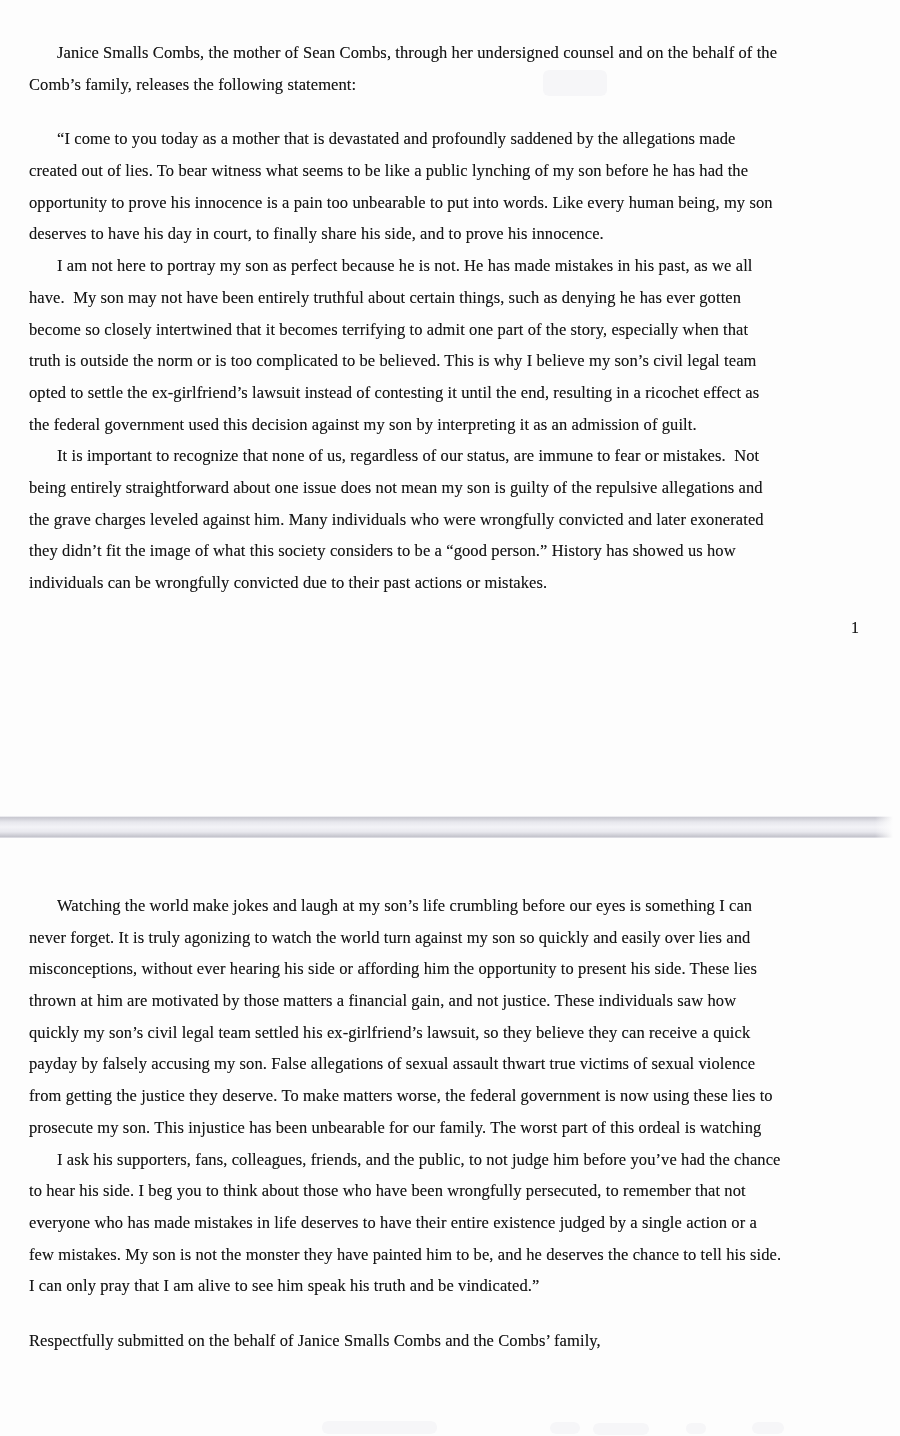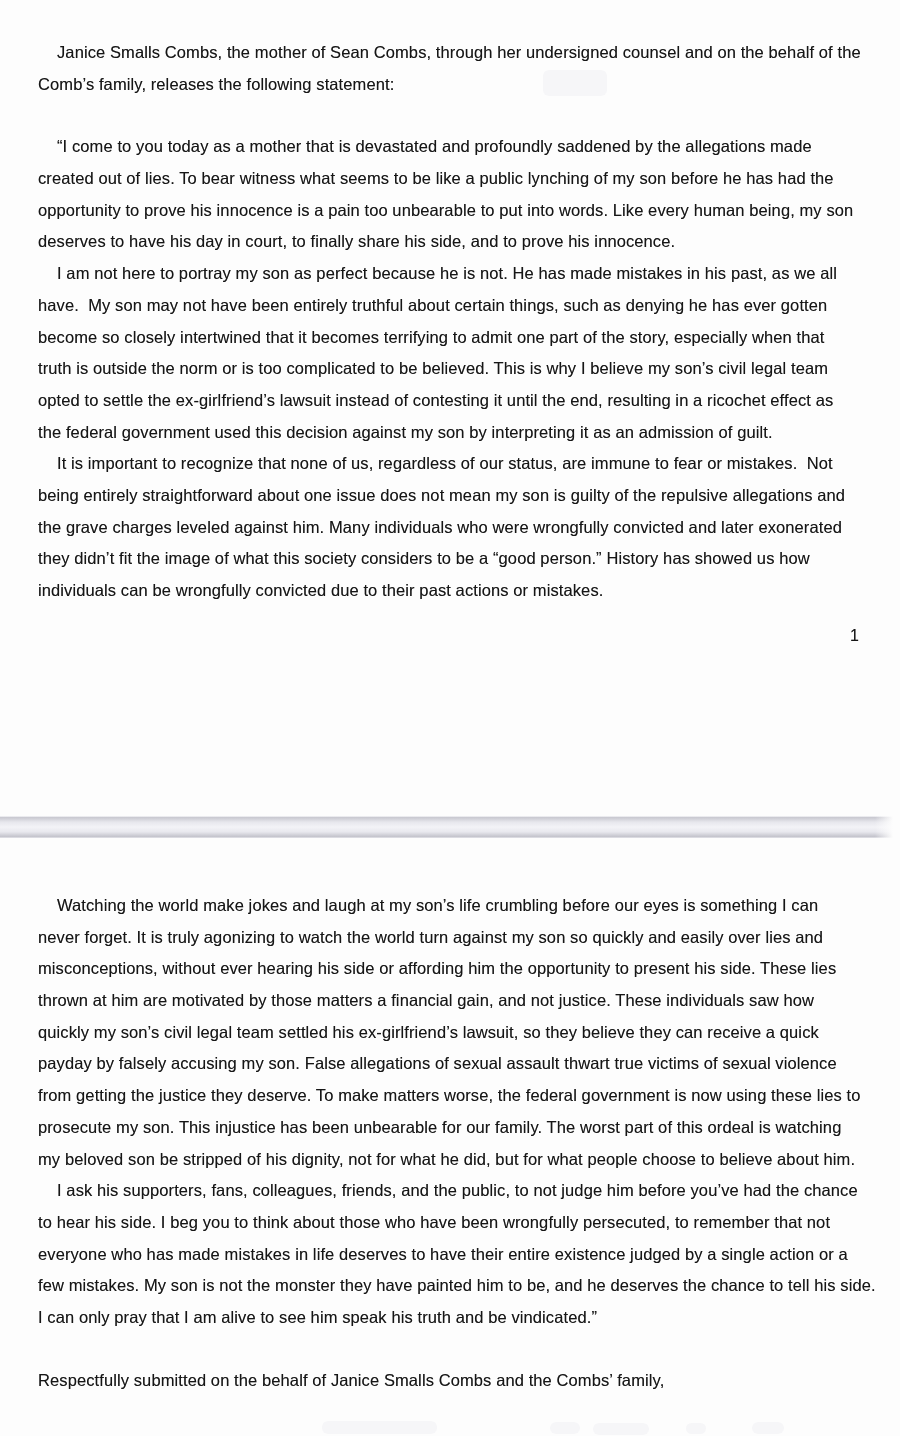--- a/index.html
+++ b/index.html
@@ -6,21 +6,21 @@
     margin: 0;
     padding: 0;
     background: #fdfdfd;
   }
   #screen {
     position: relative;
     width: 900px;
     height: 1436px;
     overflow: hidden;
     background: #fdfdfd;
-    font-family: Liberation Sans, sans-serif;
+    font-family: Liberation Serif, serif;
     color: #161616;
   }
   .page {
     position: absolute;
     left: 0;
     right: 0;
   }
   #page1 {
     top: 0;
     height: 816px;
@@ -33,26 +33,26 @@
     height: 692px;
     padding-top: 52px;
     box-sizing: border-box;
     background: #fdfdfd;
   }
   .line {
     white-space: pre;
     font-size: 16.5px;
     line-height: 31.7px;
     height: 31.7px;
-    padding-left: 38px;
+    padding-left: 29px;
     letter-spacing: 0.1px;
     text-shadow: 0 0 0.5px rgba(20,20,20,0.45);
   }
   .indent { padding-left: 57px; }
-  .gap-before { margin-top: 31px; }
+  .gap-before { margin-top: 23px; }
   .page-number {
     text-align: right;
     padding-right: 41px;
     margin-top: 13px;
     font-size: 16px;
     line-height: 31.7px;
     height: 31.7px;
     text-shadow: 0 0 0.5px rgba(20,20,20,0.45);
   }
   #separator {
@@ -122,21 +122,20 @@
 
   <div id="page2" class="page">
     <div class="line indent">Watching the world make jokes and laugh at my son’s life crumbling before our eyes is something I can</div>
     <div class="line">never forget. It is truly agonizing to watch the world turn against my son so quickly and easily over lies and</div>
     <div class="line">misconceptions, without ever hearing his side or affording him the opportunity to present his side. These lies</div>
     <div class="line">thrown at him are motivated by those matters a financial gain, and not justice. These individuals saw how</div>
     <div class="line">quickly my son’s civil legal team settled his ex-girlfriend’s lawsuit, so they believe they can receive a quick</div>
     <div class="line">payday by falsely accusing my son. False allegations of sexual assault thwart true victims of sexual violence</div>
     <div class="line">from getting the justice they deserve. To make matters worse, the federal government is now using these lies to</div>
     <div class="line">prosecute my son. This injustice has been unbearable for our family. The worst part of this ordeal is watching</div>
-    <div class="line">my beloved son be stripped of his dignity, not for what he did, but for what people choose to believe about him.</div>
     <div class="line indent">I ask his supporters, fans, colleagues, friends, and the public, to not judge him before you’ve had the chance</div>
     <div class="line">to hear his side. I beg you to think about those who have been wrongfully persecuted, to remember that not</div>
     <div class="line">everyone who has made mistakes in life deserves to have their entire existence judged by a single action or a</div>
     <div class="line">few mistakes. My son is not the monster they have painted him to be, and he deserves the chance to tell his side.</div>
     <div class="line">I can only pray that I am alive to see him speak his truth and be vindicated.”</div>
     <div class="line gap-before">Respectfully submitted on the behalf of Janice Smalls Combs and the Combs’ family,</div>
   </div>
 
   <div class="artifact top"></div>
   <div class="artifact b1"></div>

